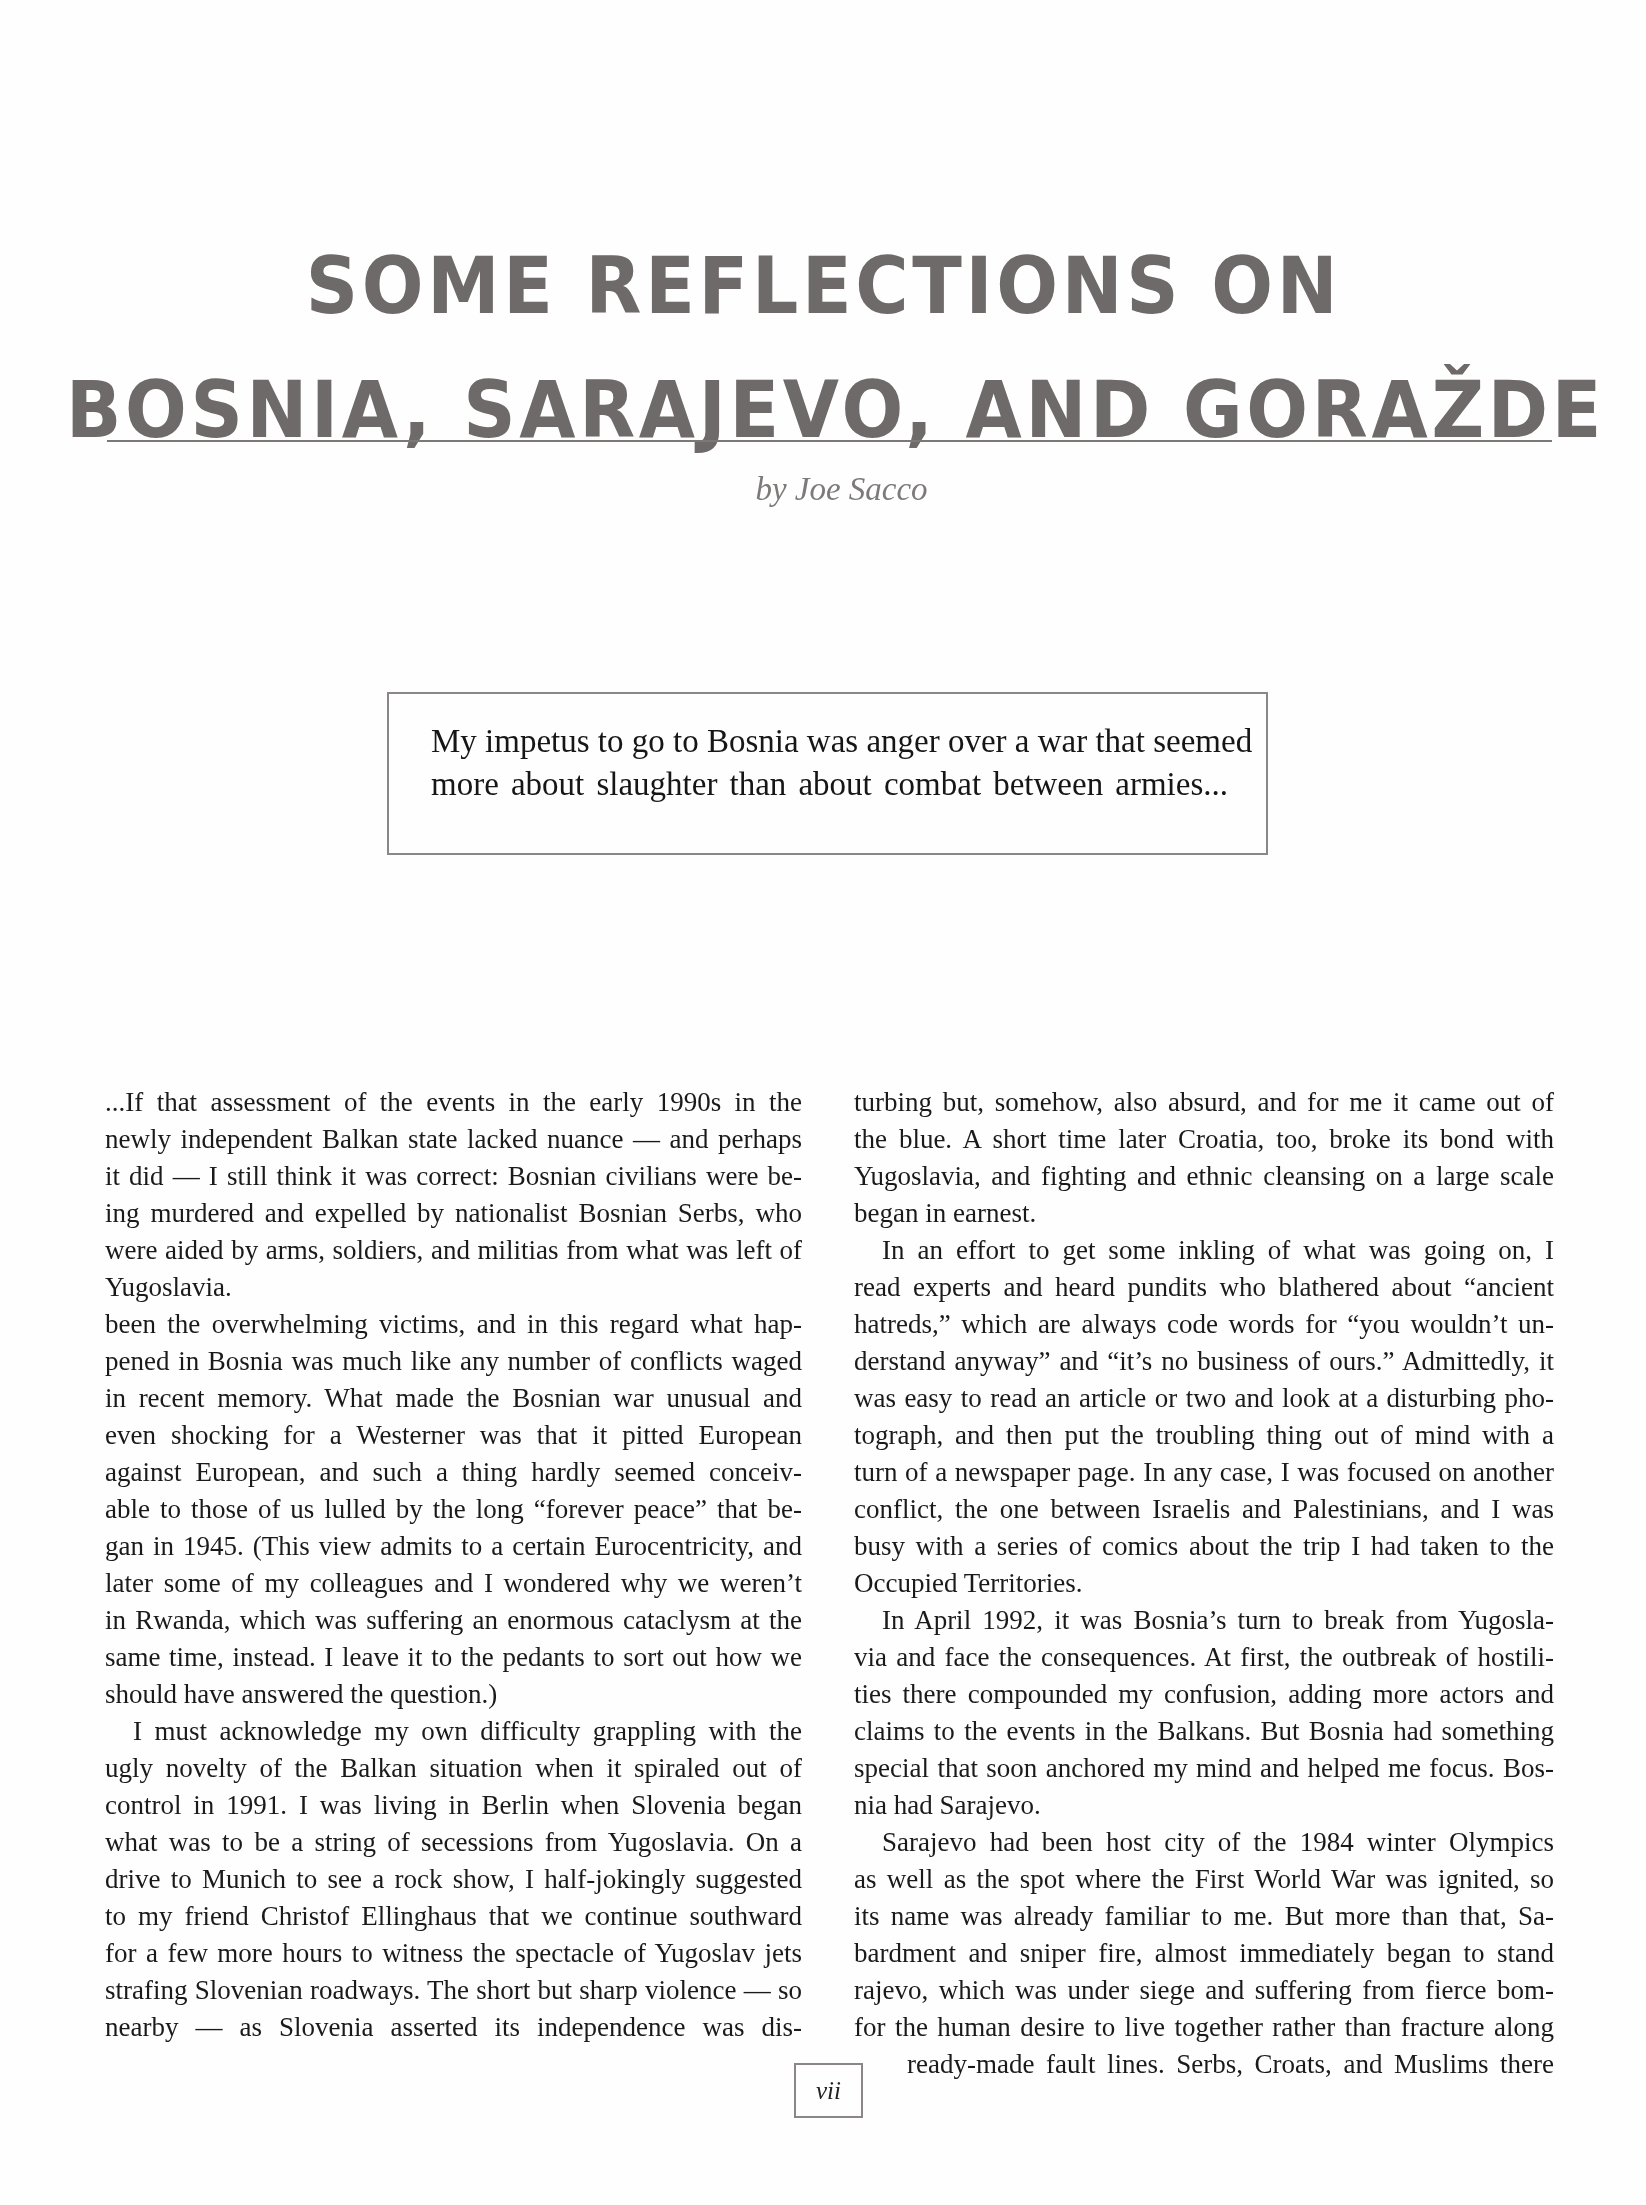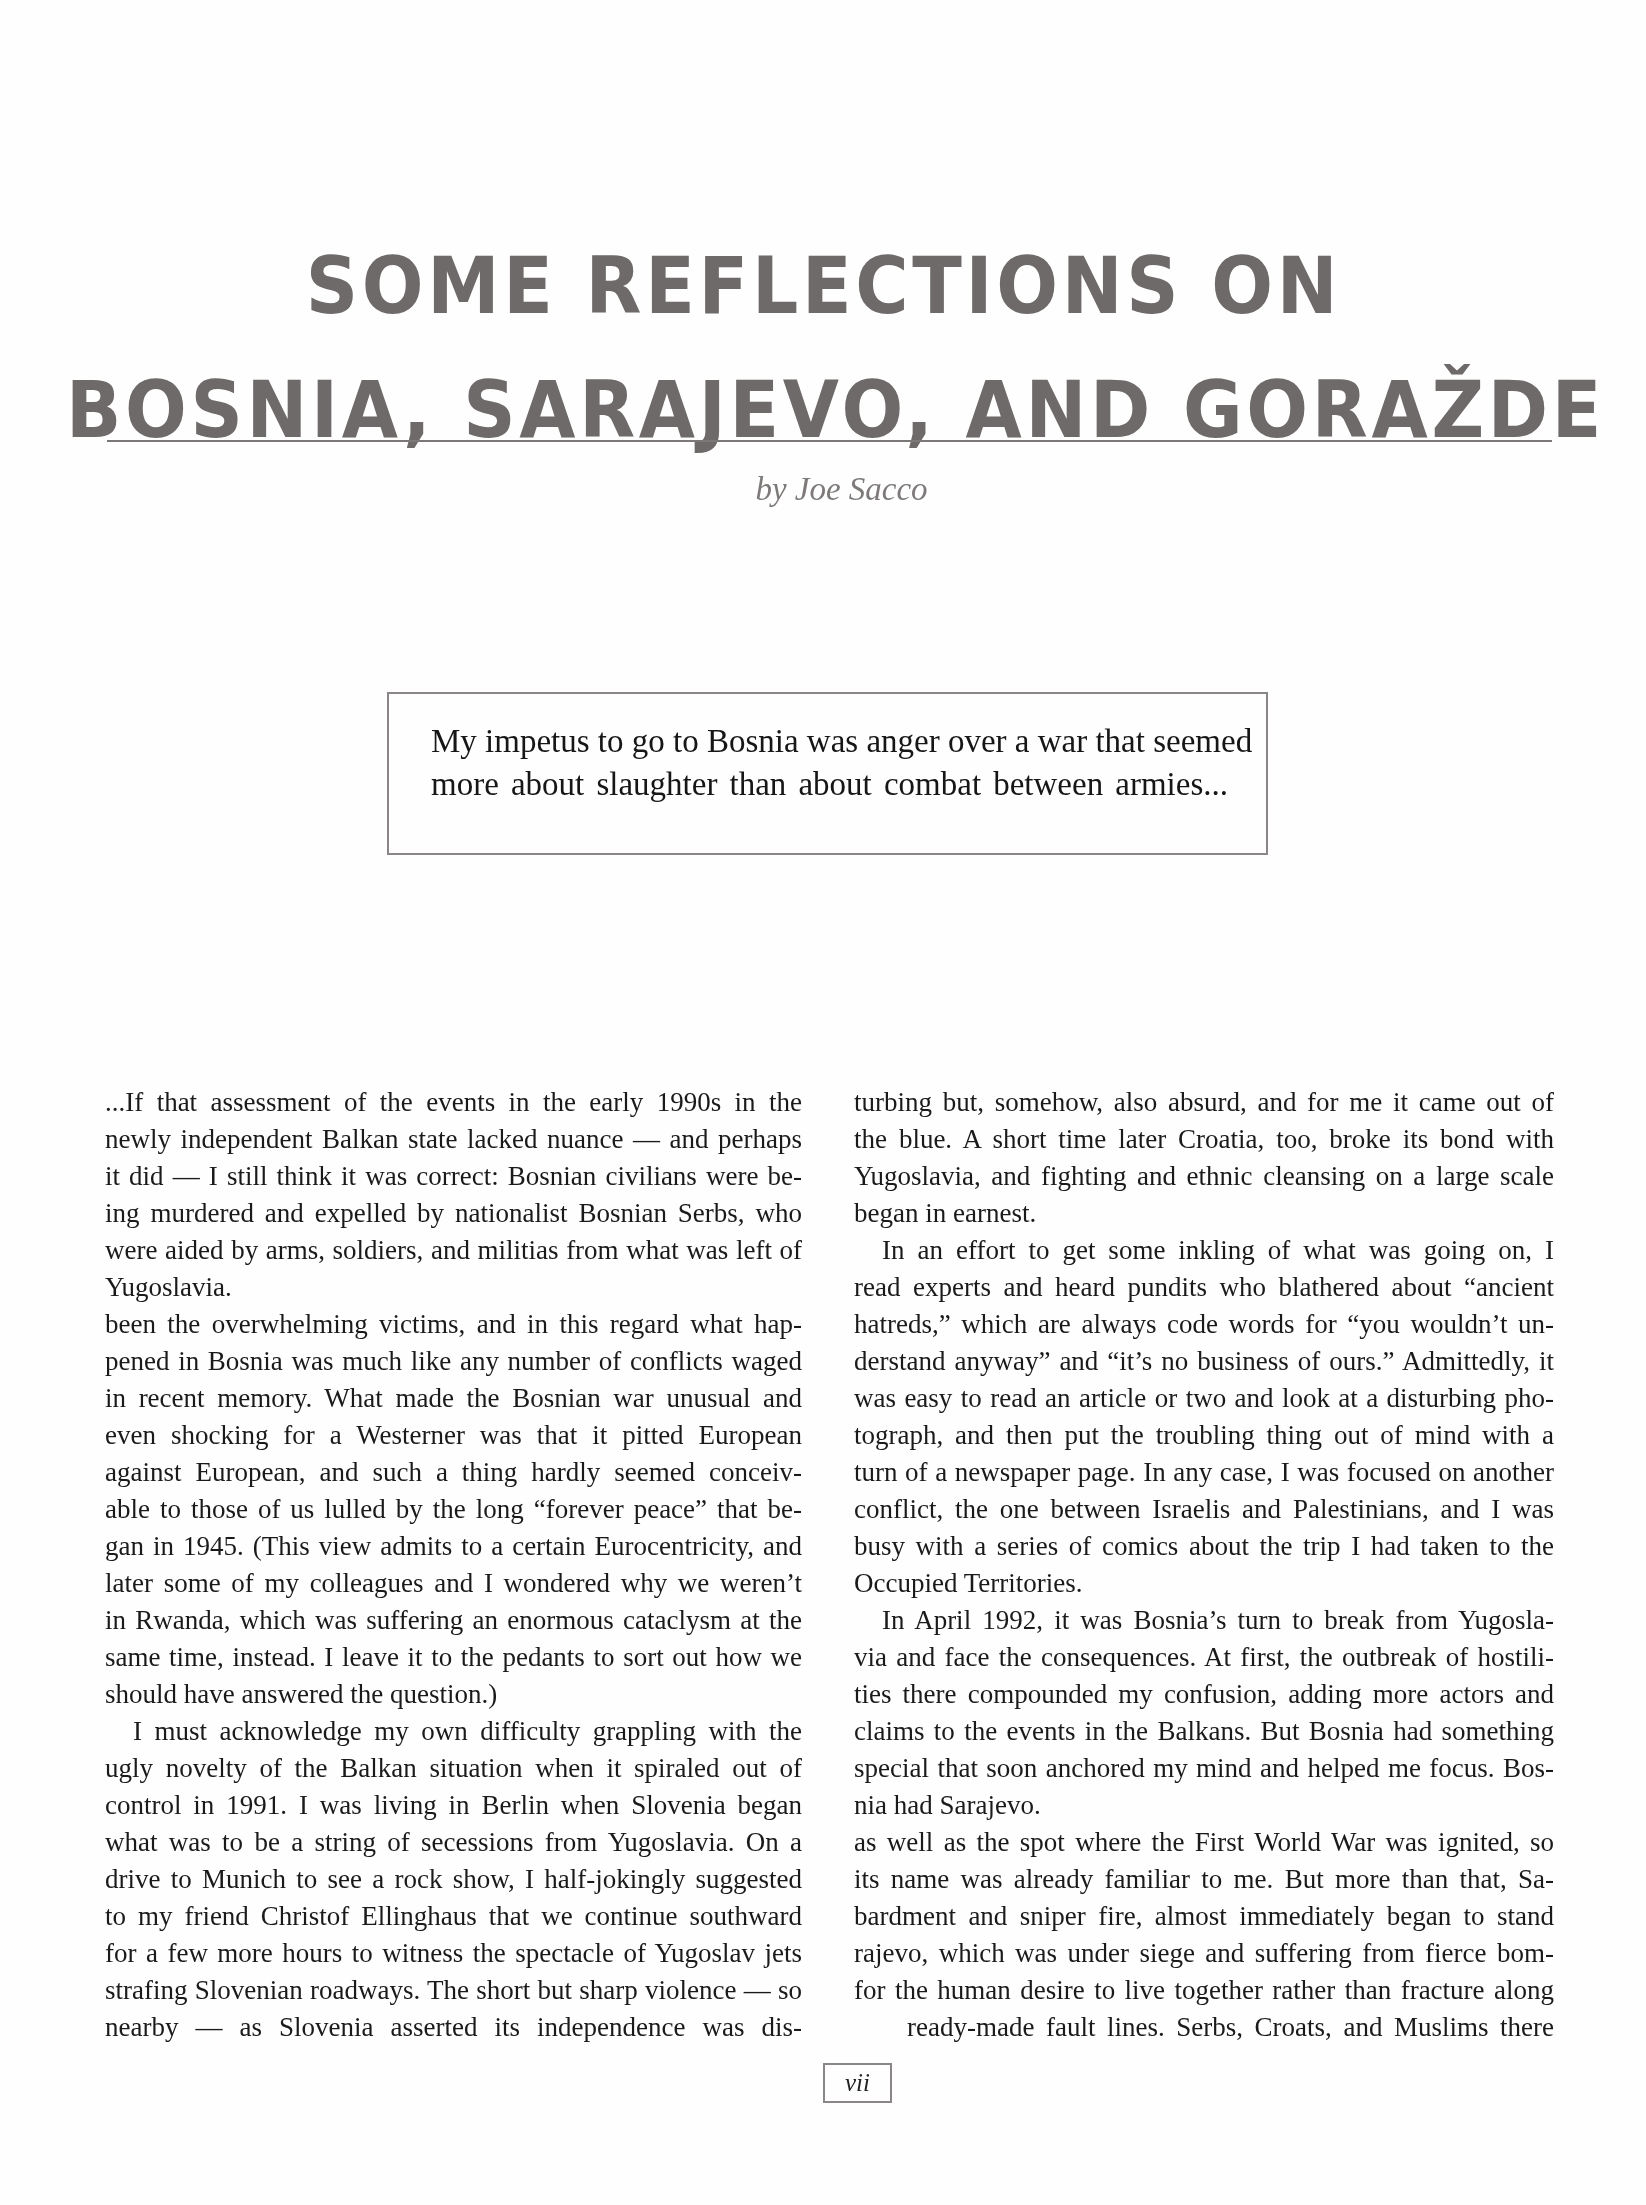--- a/index.html
+++ b/index.html
@@ -35,24 +35,24 @@
     font-size: 27px; line-height: 37px; text-align: justify;
     hyphens: manual;
   }
   .col.left { left: 105px; }
   .col.right { left: 854px; width: 700px; }
   .col .line { display: block; text-align: justify; text-align-last: justify; white-space: nowrap; }
   .col .line.last { text-align-last: left; }
   .col .line.ind { padding-left: 28px; }
   .col .line.ind2 { padding-left: 53px; }
   .pagenum {
-    position: absolute; left: 794px; top: 2063px; width: 69px; height: 40px;
+    position: absolute; left: 794px; top: 2063px; width: 69px; height: 55px;
     border: 2px solid #8a8786; box-sizing: border-box;
     display: flex; align-items: center; justify-content: center;
-    font-style: italic; font-size: 25px; color: #222; margin-left: 29px;
+    font-style: italic; font-size: 25px; color: #222;
   }
 </style>
 </head>
 <body>
 
 <div class="title">
   <div>SOME REFLECTIONS ON</div>
   <div>BOSNIA, SARAJEVO, AND GORAŽDE</div>
 </div>
 
@@ -108,20 +108,21 @@
   <span class="line">turn of a newspaper page. In any case, I was focused on another</span>
   <span class="line">conflict, the one between Israelis and Palestinians, and I was</span>
   <span class="line">busy with a series of comics about the trip I had taken to the</span>
   <span class="line last">Occupied Territories.</span>
   <span class="line ind">In April 1992, it was Bosnia’s turn to break from Yugosla-</span>
   <span class="line">via and face the consequences. At first, the outbreak of hostili-</span>
   <span class="line">ties there compounded my confusion, adding more actors and</span>
   <span class="line">claims to the events in the Balkans. But Bosnia had something</span>
   <span class="line">special that soon anchored my mind and helped me focus. Bos-</span>
   <span class="line last">nia had Sarajevo.</span>
+  <span class="line ind">Sarajevo had been host city of the 1984 winter Olympics</span>
   <span class="line">as well as the spot where the First World War was ignited, so</span>
   <span class="line">its name was already familiar to me. But more than that, Sa-</span>
   <span class="line">bardment and sniper fire, almost immediately began to stand</span>
   <span class="line">rajevo, which was under siege and suffering from fierce bom-</span>
   <span class="line">for the human desire to live together rather than fracture along</span>
   <span class="line ind2">ready-made fault lines. Serbs, Croats, and Muslims there</span>
 </div>
 
 <div class="pagenum">
   <span>vii</span>

